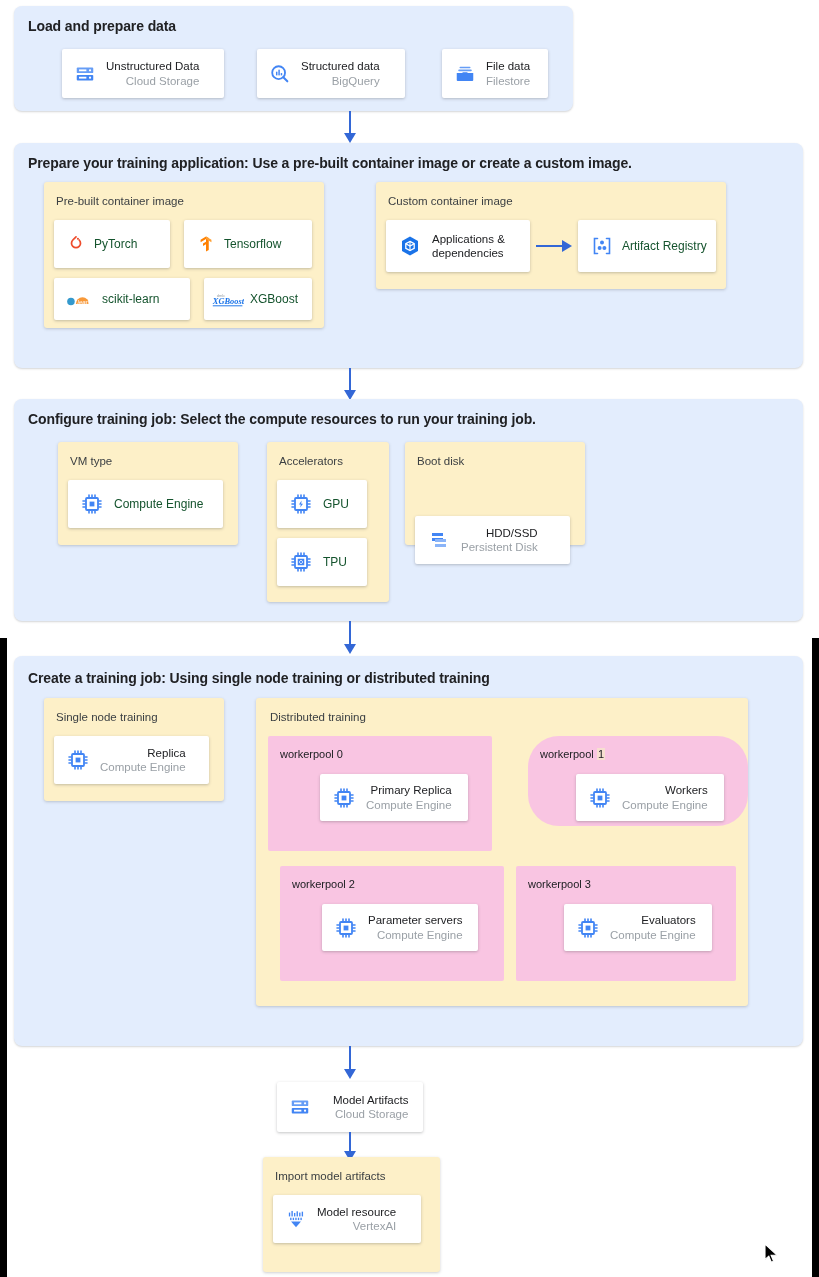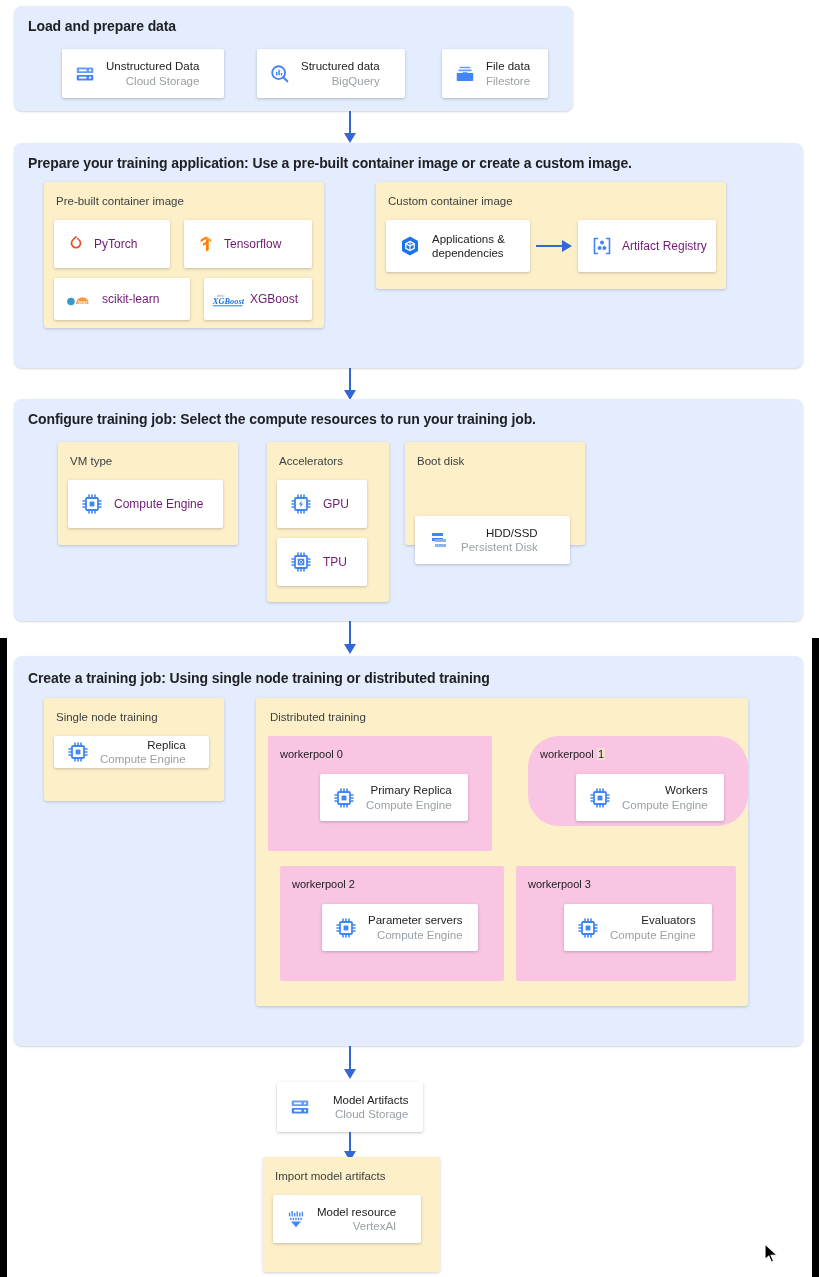--- a/index.html
+++ b/index.html
@@ -90,21 +90,21 @@
     width: 100%; height: 100%;
     background: #ffffff;
     border-radius: 2px;
     box-shadow: 0 1px 3px rgba(60,64,67,.3);
     z-index: -1;
   }
   .card .txt { display: flex; flex-direction: column; justify-content: center; line-height: 1.25; align-items: flex-end; }
   .card .t1 { font-size: 11.5px; color: #202124; white-space: nowrap; }
   .card .t2 { font-size: 11.5px; color: #9aa0a6; white-space: nowrap; }
   .card .t1.two { white-space: normal; line-height: 1.25; }
-  .card .solo { font-size: 12px; color: #701a75; white-space: nowrap; }
+  .card .solo { font-size: 12px; color: #14532d; white-space: nowrap; }
 
   .ico { flex: 0 0 auto; display:flex; align-items:center; justify-content:center; }
 
   
   .arrow-v { position: absolute; }
   .arrow-v .shaft {
     position: absolute; left: 50%; top: 0;
     width: 2px; margin-left: -1px; height: calc(100% - 8px);
     background: #3367d6;
   }
@@ -357,21 +357,21 @@
   <div class="arrow-v" style="left:343px; top:621px; width:14px; height:33px;">
     <div class="shaft"></div>
     <div class="head"></div>
   </div>
 
   <div class="stage" style="left:14px; top:656px; width:789px; height:390px;">
     <div class="stage-title" style="position:absolute; left:14px; top:14px;">Create a training job: Using single node training or distributed training</div>
 
     <div class="group" style="left:30px; top:42px; width:180px; height:103px;">
       <div class="group-title" style="position:absolute; left:12px; top:13px;">Single node training</div>
-      <div class="card" style="left:10px; top:38px; width:155px; height:32px; gap:10px;">
+      <div class="card" style="left:10px; top:38px; width:155px; height:48px; gap:10px;">
         <span class="ico">
           <svg width="24" height="24" viewBox="0 0 24 24">
             <rect x="6" y="6" width="12" height="12" rx="1" fill="none" stroke="#4285f4" stroke-width="1.8"></rect>
             <rect x="9.6" y="9.6" width="4.8" height="4.8" fill="#4285f4"></rect>
             <g stroke="#4285f4" stroke-width="1.6" stroke-linecap="round">
               <path d="M9 3v2.2M12 3v2.2M15 3v2.2M9 18.8V21M12 18.8V21M15 18.8V21"></path>
               <path d="M3 9h2.2M3 12h2.2M3 15h2.2M18.8 9H21M18.8 12H21M18.8 15H21"></path>
             </g>
           </svg>
         </span>

